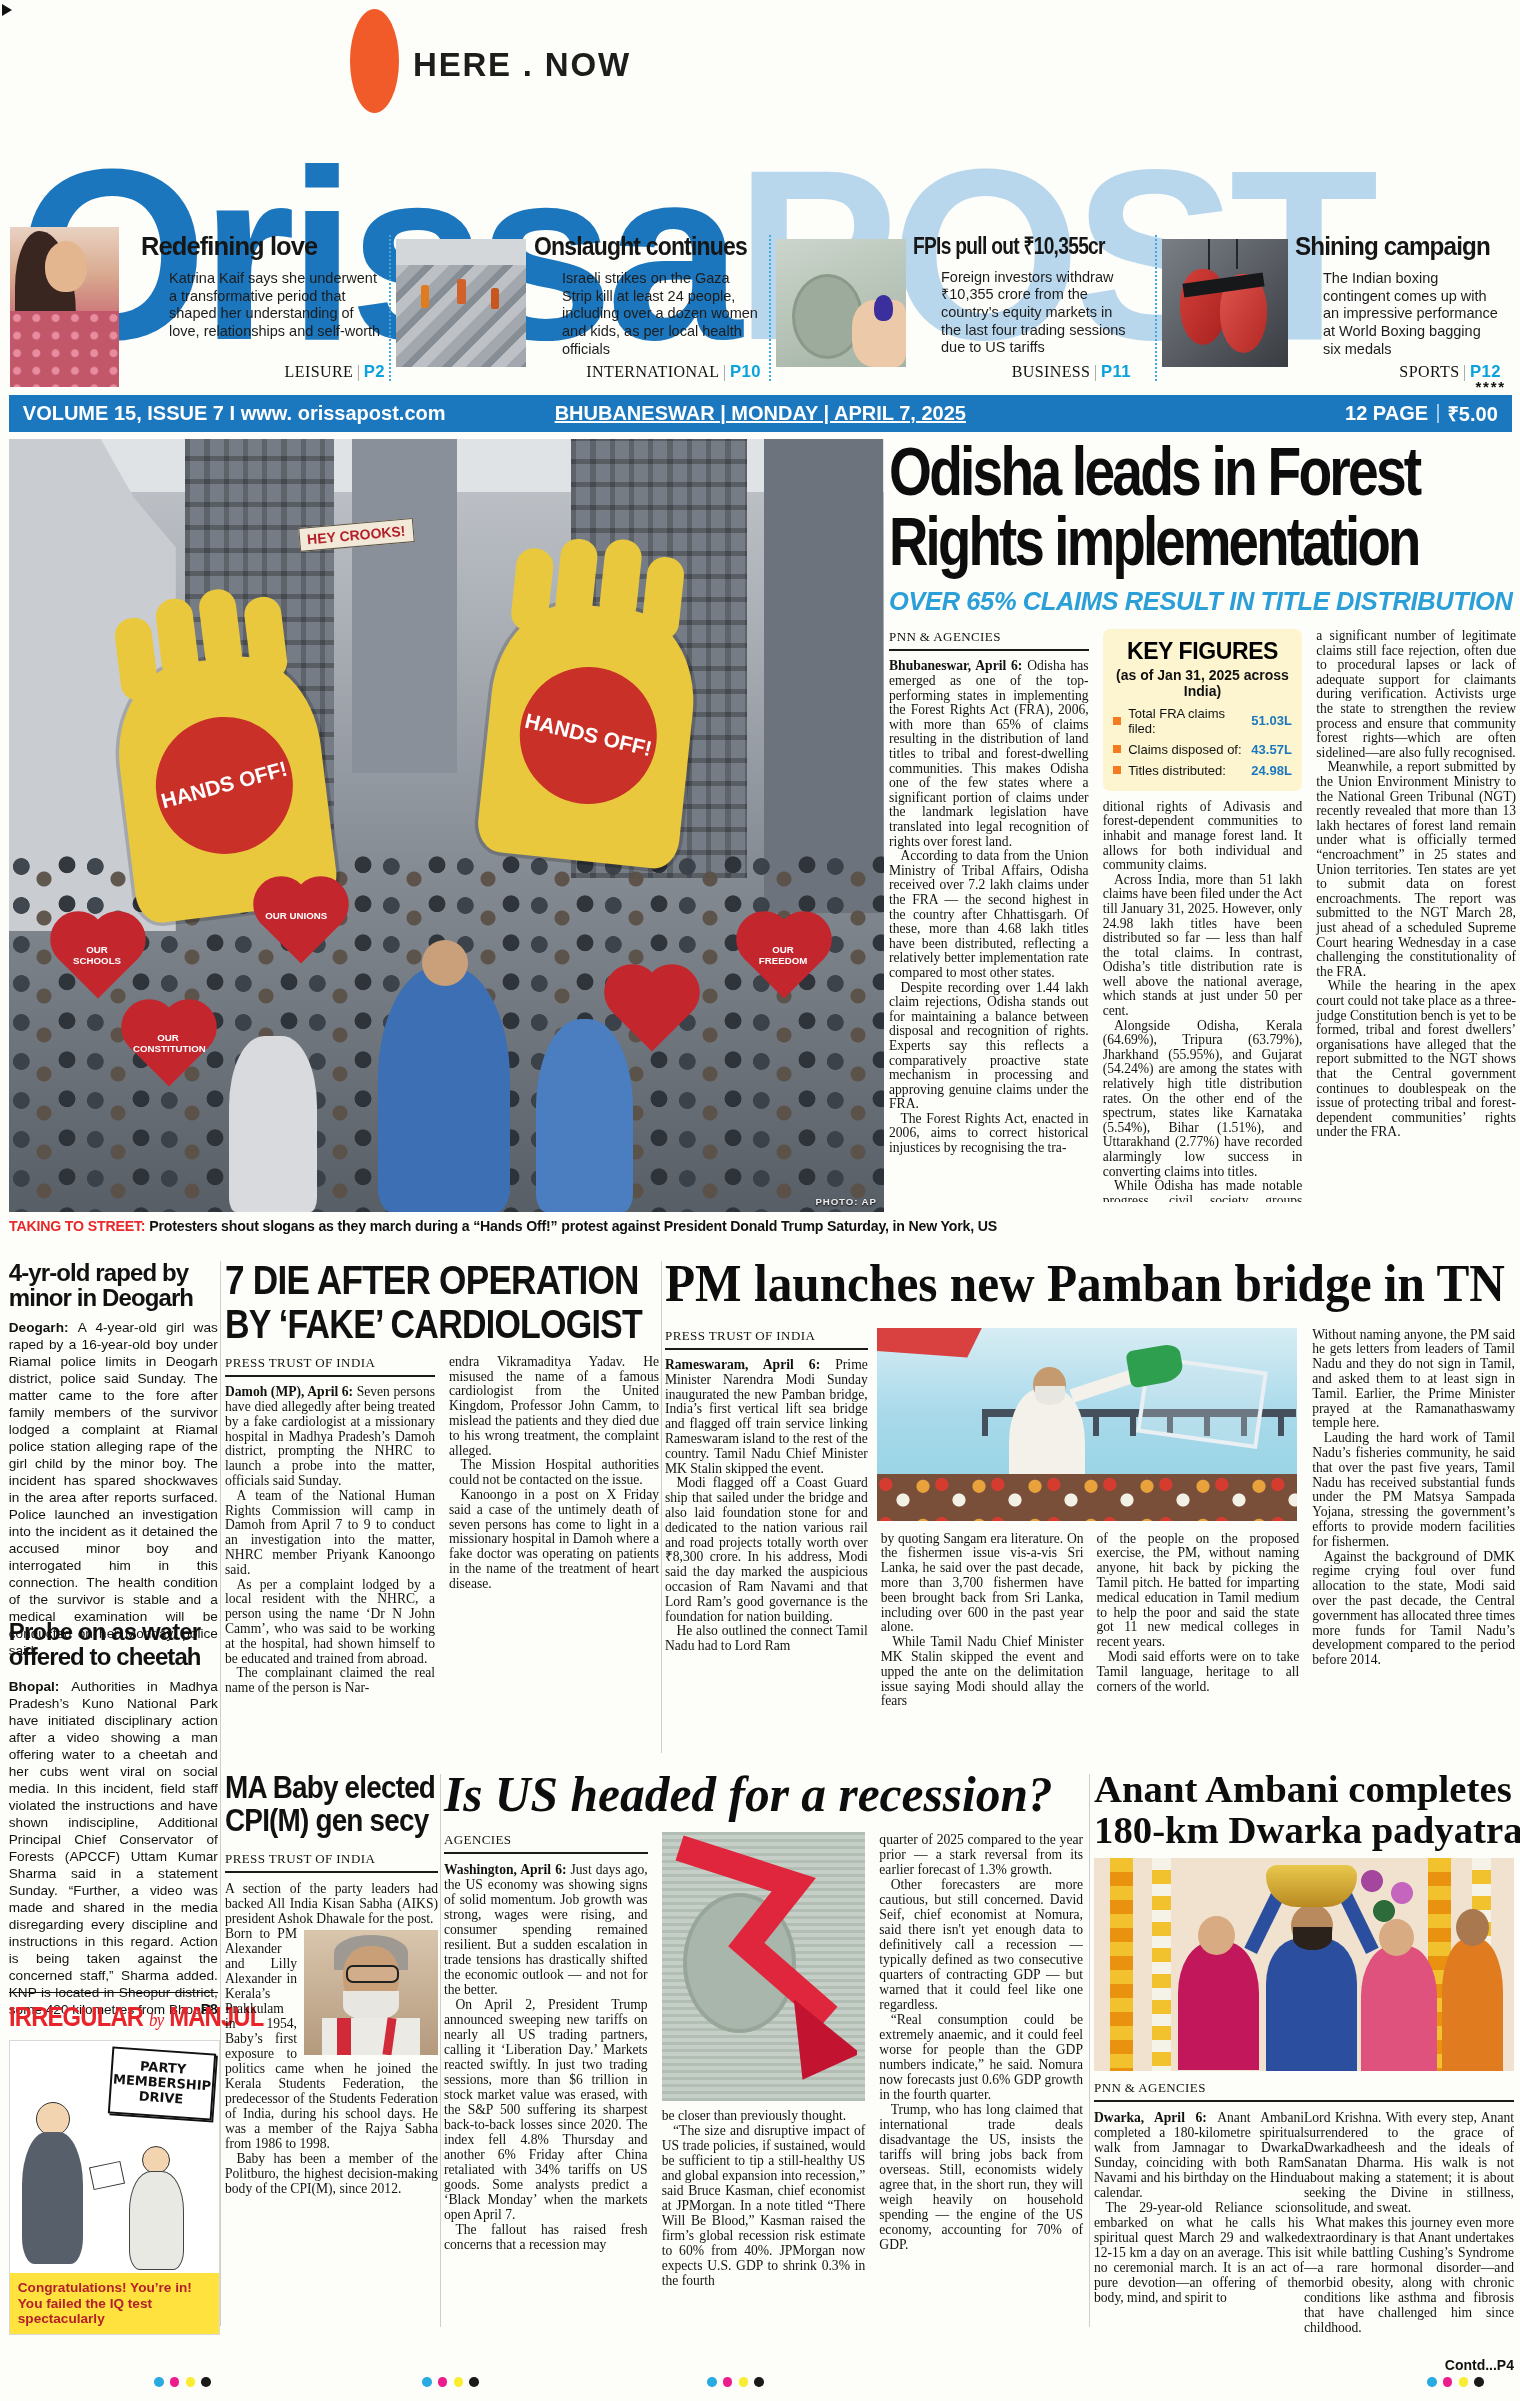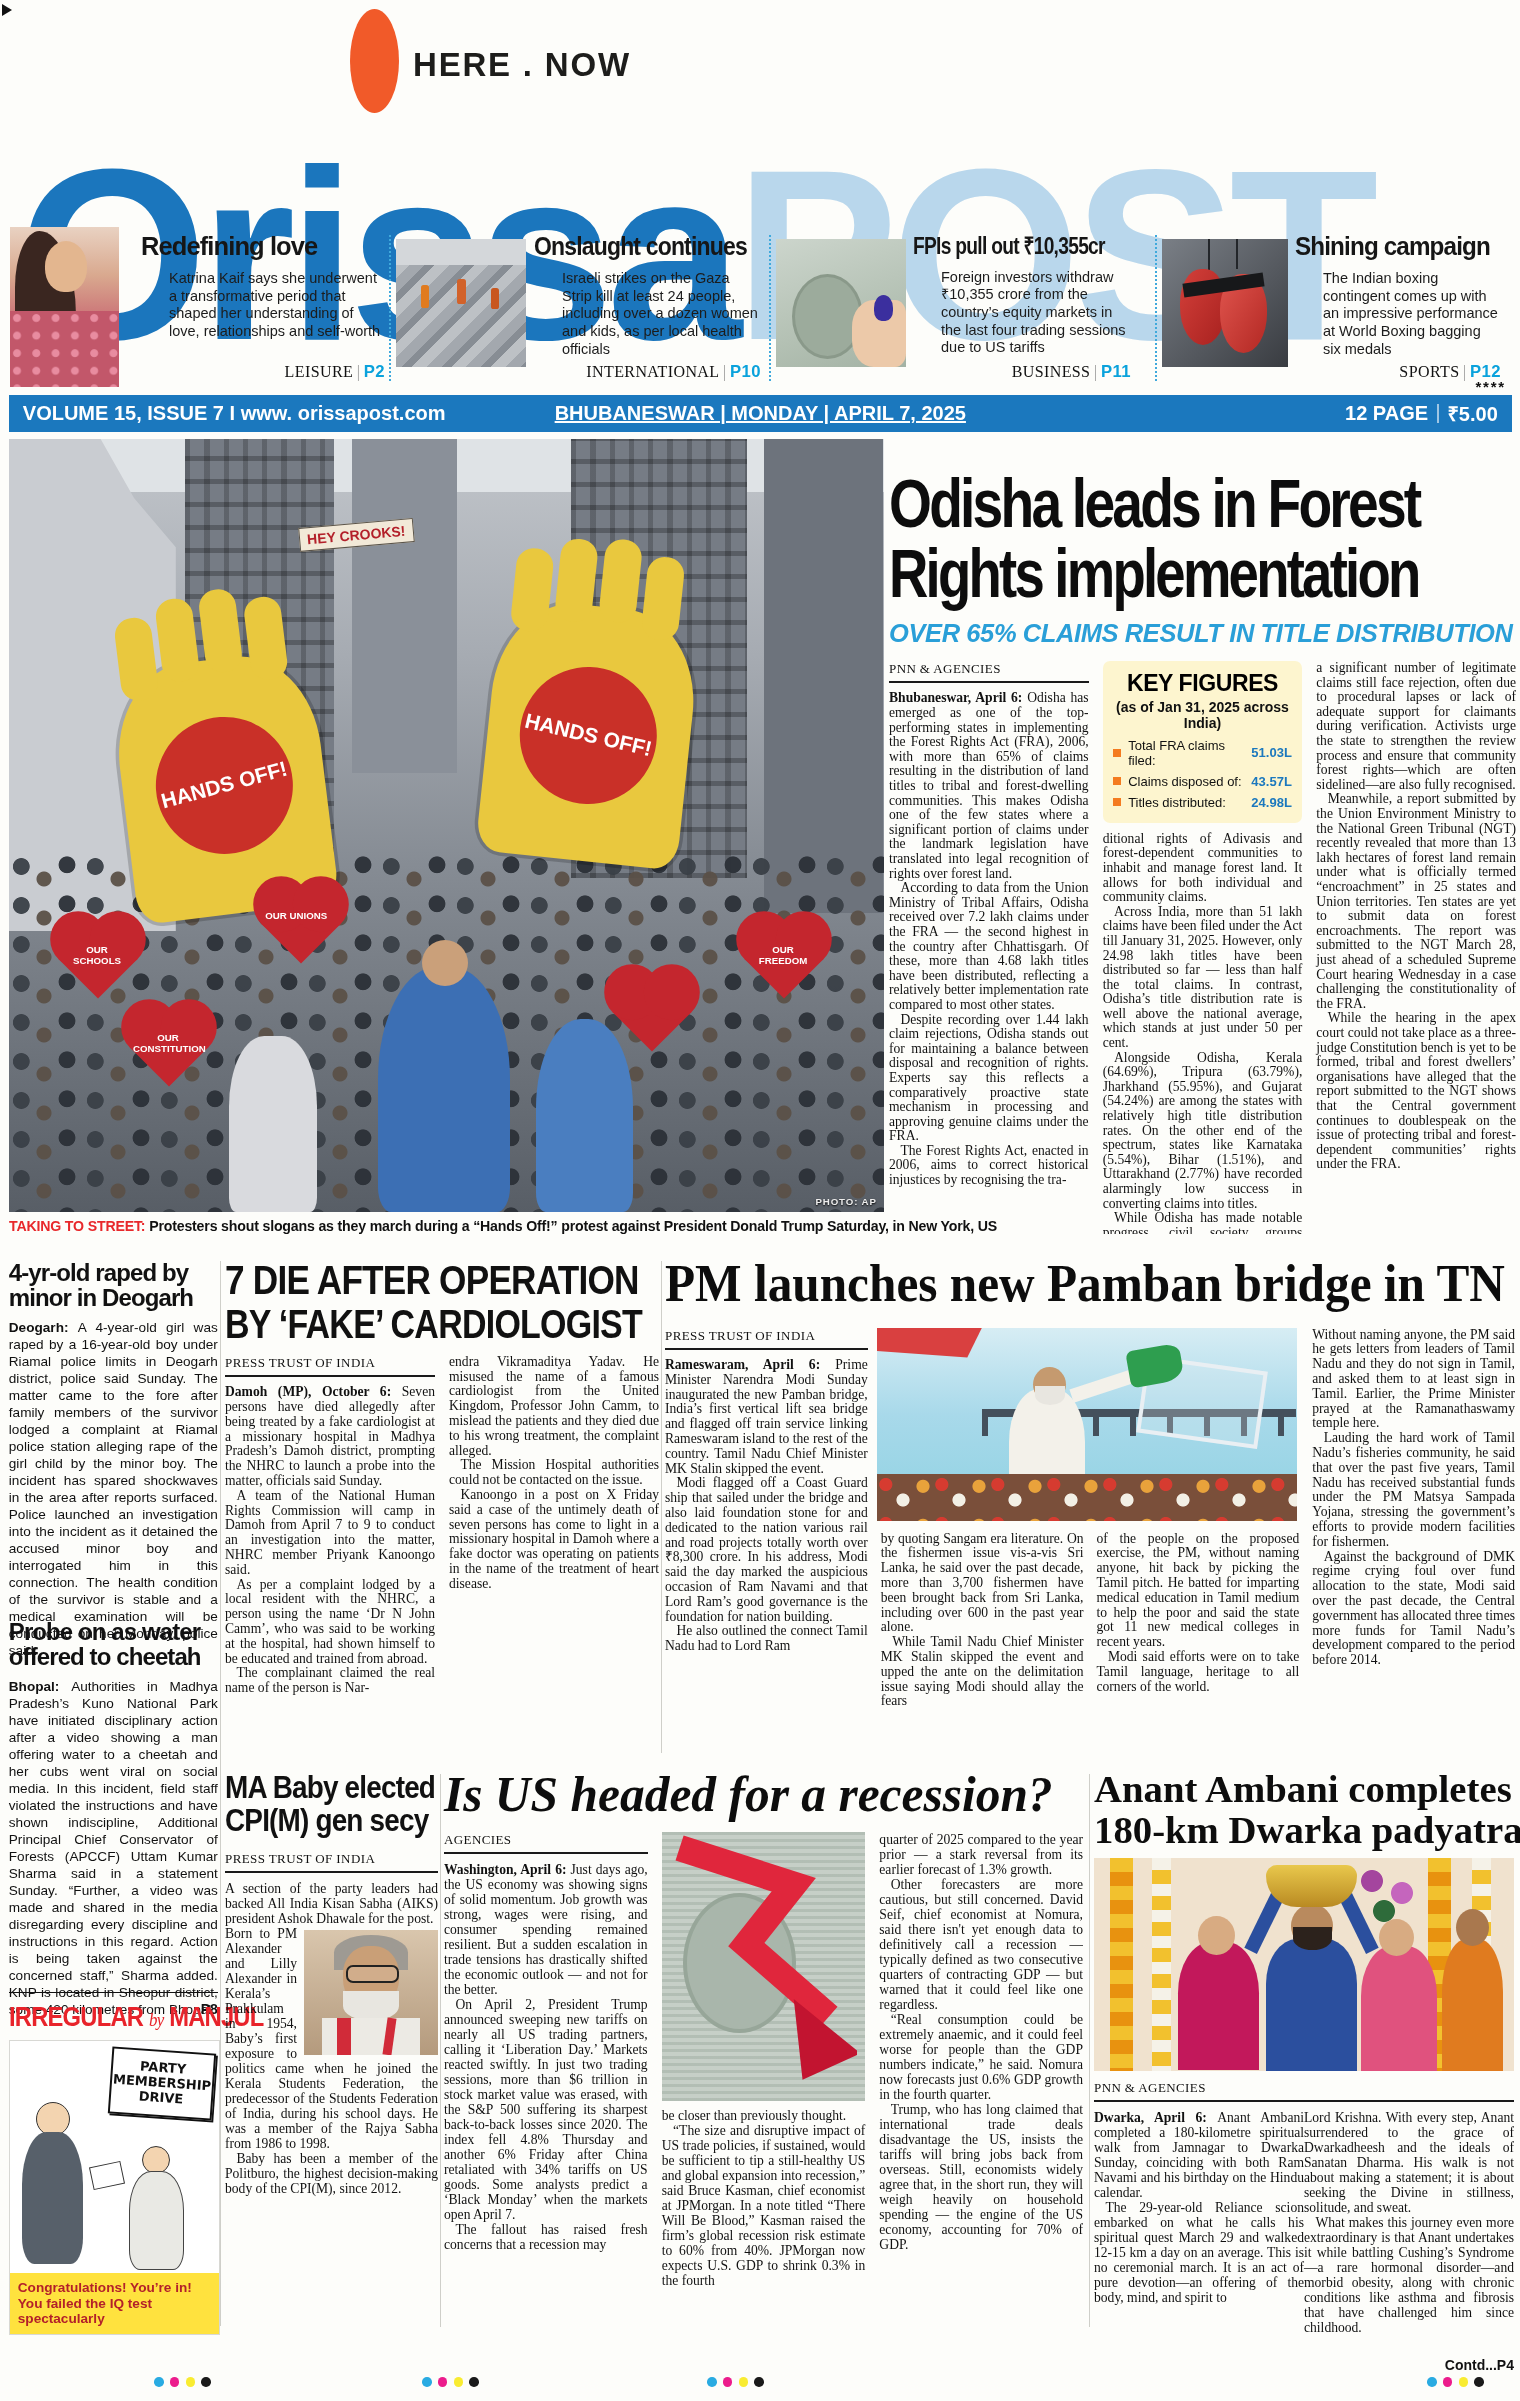--- a/index.html
+++ b/index.html
@@ -40,21 +40,21 @@
   .heartsign:before,.heartsign:after{content:"";position:absolute;width:56px;height:56px;border-radius:50%;background:#c4262e;}
   .heartsign:before{top:-28px;left:0;}
   .heartsign:after{top:0;left:28px;}
   .heartsign span{position:absolute;z-index:2;transform:rotate(45deg);width:70px;left:-5.3px;top:14px;text-align:center;color:#fff;font:700 9.7px/1.1 "Liberation Sans",sans-serif;}
   .bannerflag{position:absolute;background:#f2e9d8;border:1.8px solid #5a544a;color:#b3202a;font:700 14px/1.1 "Liberation Sans",sans-serif;padding:3.5px 7px;transform:rotate(-5deg);}
   .tarp{position:absolute;background:#3c6fb4;border-radius:46% 46% 10% 10%;}
   #photo-credit{position:absolute;right:7px;bottom:5.3px;color:#eee;font:700 9.7px "Liberation Sans",sans-serif;letter-spacing:0.9px;text-shadow:0 0.9px 1.8px #000;}
   #leadcaption{position:absolute;left:8.8px;top:1217px;width:875px;font:700 15.4px "Liberation Sans",sans-serif;letter-spacing:-0.2px;}
   #leadcaption .kick{color:#e8282b;}
   
-  #mainstory{position:absolute;left:889px;top:437px;width:627px;margin-top:32px;}
+  #mainstory{position:absolute;left:889px;top:437px;width:627px;}
   .h-main{font-family:"Liberation Sans",sans-serif;font-weight:700;font-size:69px;line-height:70px;letter-spacing:-3.5px;color:#0d0d0d;}
   #ms-sub{margin-top:8.8px;font:italic 700 26px "Liberation Sans",sans-serif;color:#2a9fd8;letter-spacing:-0.4px;}
   .byline{font:13px "Liberation Serif",serif;letter-spacing:0.4px;border-bottom:2.6px solid #1a1a1a;padding-bottom:4.4px;margin-bottom:8px;}
   .cols3{display:grid;grid-template-columns:1fr 1fr 1fr;gap:14px;margin-top:12.3px;height:573px;overflow:hidden;}
   .btxt p{margin:0;text-align:justify;}
   .bt-main p{font:13.6px/14.6px "Liberation Serif",serif;}
   .btxt p + p{text-indent:11.4px;}
   
   #kfbox{background:#fdf5cf;border-radius:7px;padding:8.8px 10.5px 7px;margin-bottom:8.8px;}
   #kf-title{color:#000000;font:700 23px "Liberation Sans",sans-serif;text-align:center;letter-spacing:-0.4px;}
@@ -307,21 +307,21 @@
   <div id="c-caption">Congratulations! You’re in! You failed the IQ test spectacularly</div>
 </div>
 
 <section id="cardio">
   <div><span class="h-cardio fit" style="transform:scaleX(.88);">7 DIE AFTER OPERATION</span></div>
   <div><span class="h-cardio fit" style="transform:scaleX(.85);">BY ‘FAKE’ CARDIOLOGIST</span></div>
   <div class="cols2">
     <div>
       <div class="byline">PRESS TRUST OF INDIA</div>
       <div class="btxt bt-mid">
-          <p><b>Damoh (MP), October 6: </b>Seven persons have died allegedly after being treated by a fake cardiologist at a missionary hospital in Madhya Pradesh’s Damoh district, prompting the NHRC to launch a probe into the matter, officials said Sunday.</p>
+          <p><b>Damoh (MP), April 6: </b>Seven persons have died allegedly after being treated by a fake cardiologist at a missionary hospital in Madhya Pradesh’s Damoh district, prompting the NHRC to launch a probe into the matter, officials said Sunday.</p>
           <p>A team of the National Human Rights Commission will camp in Damoh from April 7 to 9 to conduct an investigation into the matter, NHRC member Priyank Kanoongo said.</p>
           <p>As per a complaint lodged by a local resident with the NHRC, a person using the name ‘Dr N John Camm’, who was said to be working at the hospital, had shown himself to be educated and trained from abroad.</p>
           <p>The complainant claimed the real name of the person is Nar-</p>
         </div>
     </div>
     <div class="btxt bt-mid">
         <p>endra Vikramaditya Yadav. He misused the name of a famous cardiologist from the United Kingdom, Professor John Camm, to mislead the patients and they died due to his wrong treatment, the complaint alleged.</p>
         <p>The Mission Hospital authorities could not be contacted on the issue.</p>
         <p>Kanoongo in a post on X Friday said a case of the untimely death of seven persons has come to light in a missionary hospital in Damoh where a fake doctor was operating on patients in the name of the treatment of heart disease.</p>
       </div>

